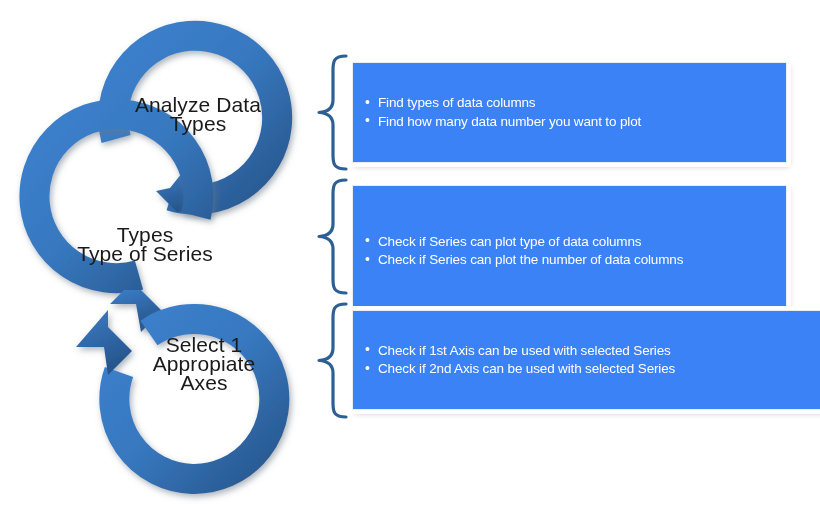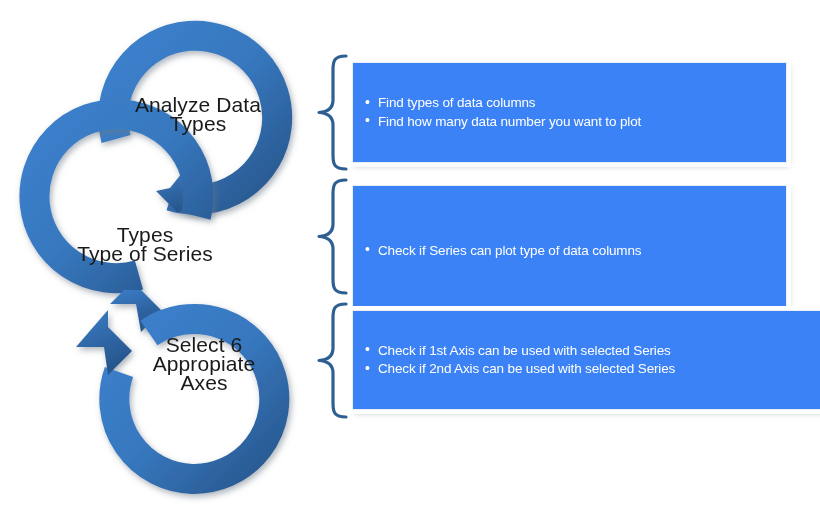--- a/index.html
+++ b/index.html
@@ -154,21 +154,21 @@
                A 80 80 0 1 1 119 372" fill="none" stroke="url(#ringGrad3)" stroke-width="30" stroke-linecap="butt"></path>
 
       <path d="M 108 310 L 108 327 L 132 351 L 108 375 L 104 347 L 76 347 Z" fill="url(#headGrad)"></path>
     </g>
   </svg>
 
   <div class="ring-label" id="ring-label-1">Analyze Data
 Types</div>
   <div class="ring-label" id="ring-label-2">Types
 Type of Series</div>
-  <div class="ring-label" id="ring-label-3">Select 6
+  <div class="ring-label" id="ring-label-3">Select 1
 Appropiate
 Axes</div>
 
   <div class="row" id="row-1">
     <svg class="brace-wrap" id="brace-1" viewBox="0 0 40 121">
       <path d="M 34 4 C 22 4 21 9 21 18 L 21 48 C 21 57 15 60 7 60.5
                C 15 61 21 64 21 73 L 21 103 C 21 112 22 117 34 117" fill="none" stroke="#2e5f93" stroke-width="3.2" stroke-linecap="round" stroke-linejoin="round"></path>
     </svg>
 
     <div class="callout-box" id="box-1">
@@ -181,20 +181,21 @@
 
   <div class="row" id="row-2">
     <svg class="brace-wrap" id="brace-2" viewBox="0 0 40 121">
       <path d="M 34 4 C 22 4 21 9 21 18 L 21 48 C 21 57 15 60 7 60.5
                C 15 61 21 64 21 73 L 21 103 C 21 112 22 117 34 117" fill="none" stroke="#2e5f93" stroke-width="3.2" stroke-linecap="round" stroke-linejoin="round"></path>
     </svg>
 
     <div class="callout-box" id="box-2">
       <ul class="bullet-list">
         <li class="bullet-item">Check if Series can plot type of data columns</li>
+        <li class="bullet-item">Check if Series can plot the number of data columns</li>
       </ul>
     </div>
   </div>
 
   <div class="row" id="row-3">
     <svg class="brace-wrap" id="brace-3" viewBox="0 0 40 121">
       <path d="M 34 4 C 22 4 21 9 21 18 L 21 48 C 21 57 15 60 7 60.5
                C 15 61 21 64 21 73 L 21 103 C 21 112 22 117 34 117" fill="none" stroke="#2e5f93" stroke-width="3.2" stroke-linecap="round" stroke-linejoin="round"></path>
     </svg>
 

